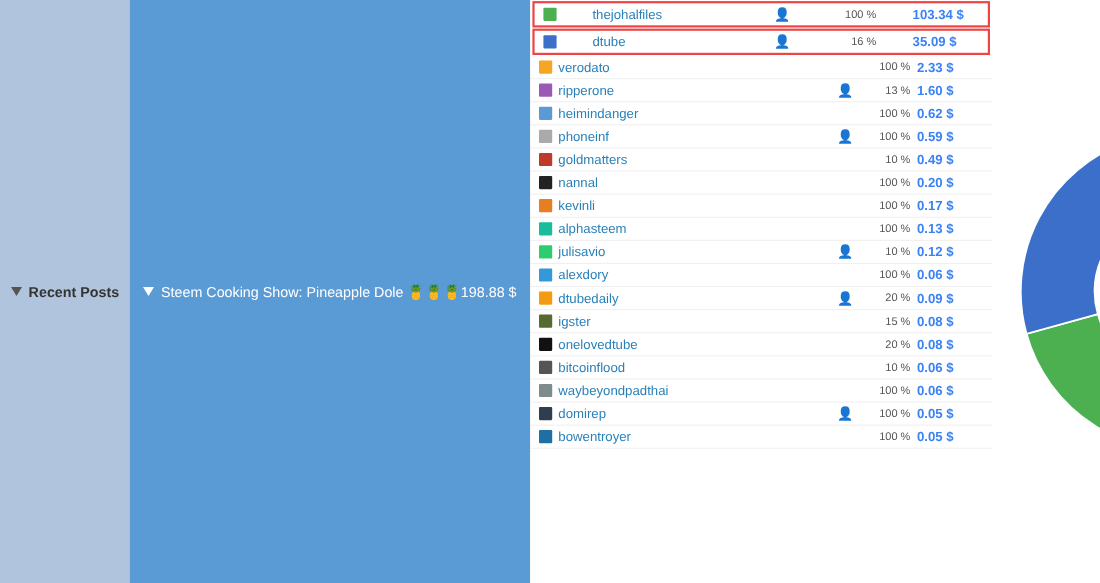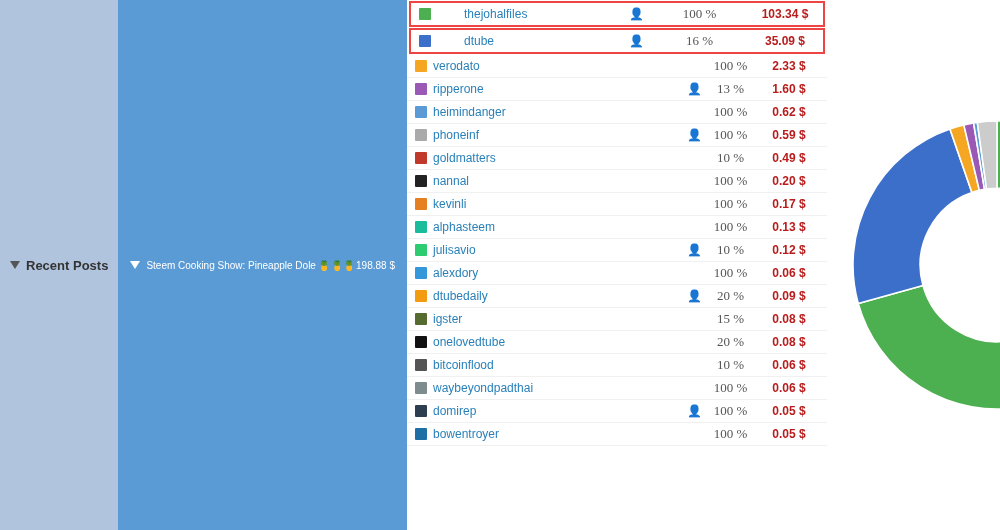--- a/index.html
+++ b/index.html
@@ -37,21 +37,21 @@
       display: inline-block;
     }
     
     .post-title-bar {
       background: #5b9bd5;
       padding: 8px 12px;
       display: flex;
       align-items: center;
       justify-content: space-between;
       color: white;
-      font-size: 10px;
+      font-size: 13px;
     }
     .post-title-left {
       display: flex;
       align-items: center;
       gap: 6px;
     }
     .triangle-icon-white {
       width: 0; height: 0;
       border-left: 5px solid transparent;
       border-right: 5px solid transparent;
@@ -123,30 +123,29 @@
       font-size: 12px;
       min-width: 100px;
     }
     .person-icon {
       color: #aaa;
       font-size: 12px;
       flex-shrink: 0;
     }
     .voter-pct {
       width: 45px;
-      text-align: center;
-      font-size: 13px;
+      text-align: right;
+      font-size: 10px;
       color: #555;
-      font-family: Liberation Serif, serif;
     }
     .voter-val {
       width: 60px;
-      text-align: center;
+      text-align: left;
       font-size: 12px;
-      color: #b91c1c;
+      color: #3b82f6;
       font-weight: bold;
     }
     
     .chart-area {
       flex: 1;
       display: flex;
       align-items: center;
       justify-content: center;
       padding: 10px;
     }

